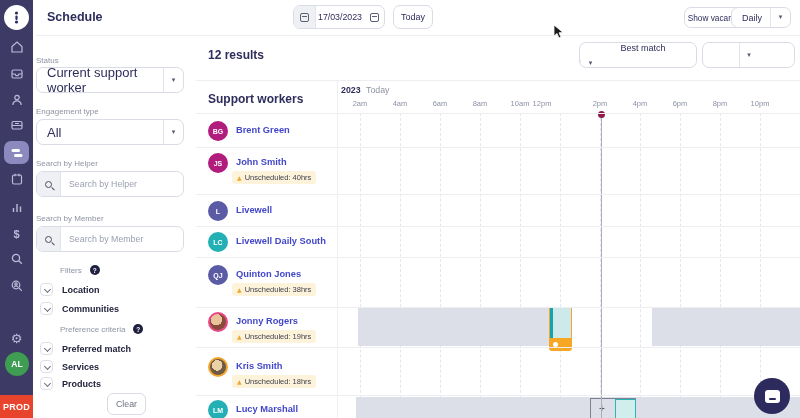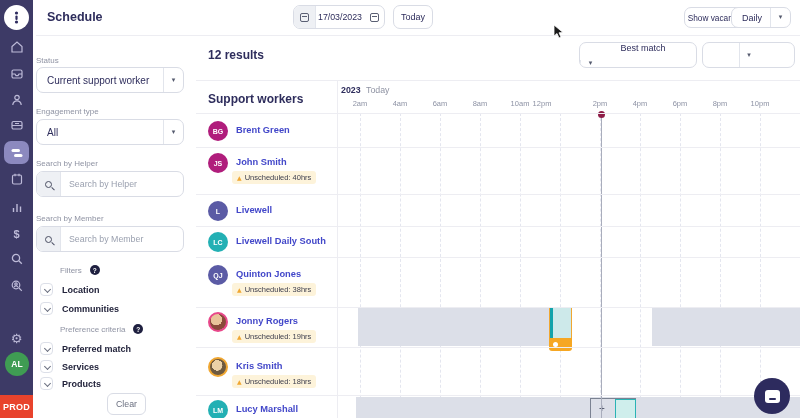--- a/index.html
+++ b/index.html
@@ -43,21 +43,21 @@
   .daily-btn .lbl { flex:1; text-align:center; }
 
   
   .cursor { position:absolute; left:553px; top:24px; z-index:60; }
 
   
   .fpanel { position:absolute; left:36px; top:36px; width:158px; height:382px; }
   .flabel { position:absolute; font-size:8px; color:#8f93a3; }
   .fselect { position:absolute; left:0; width:148px; height:26px; border:1px solid #d9dce5; border-radius:7px;
     background:#fff; display:flex; align-items:center; overflow:hidden; }
-  .fselect .val { flex:1; padding-left:10px; font-size:10px; color:#2e2d5c; }
+  .fselect .val { flex:1; padding-left:10px; font-size:13px; color:#2e2d5c; }
   .fsearch { position:absolute; left:0; width:148px; height:26px; border:1px solid #d9dce5; border-radius:7px;
     background:#fff; display:flex; align-items:center; overflow:hidden; }
   .fsearch .ic-cell { width:24px; height:100%; background:#eef0f4; border-right:1px solid #e2e5ec;
     display:flex; align-items:center; justify-content:center; }
   .mag { width:7px; height:7px; border:1.4px solid #4b4f63; border-radius:50%; position:relative; }
   .mag::after { content:""; position:absolute; left:5.5px; top:5.5px; width:4px; height:1.4px; background:#4b4f63;
     transform:rotate(45deg); transform-origin:0 0; }
   .fsearch .ph { flex:1; padding-left:8px; font-size:8.8px; color:#9aa0af; }
   .qmark { display:inline-flex; width:10px; height:10px; border-radius:50%; background:#1f2040; color:#fff;
     font-size:6.5px; font-weight:700; align-items:center; justify-content:center; margin-left:8px; }

